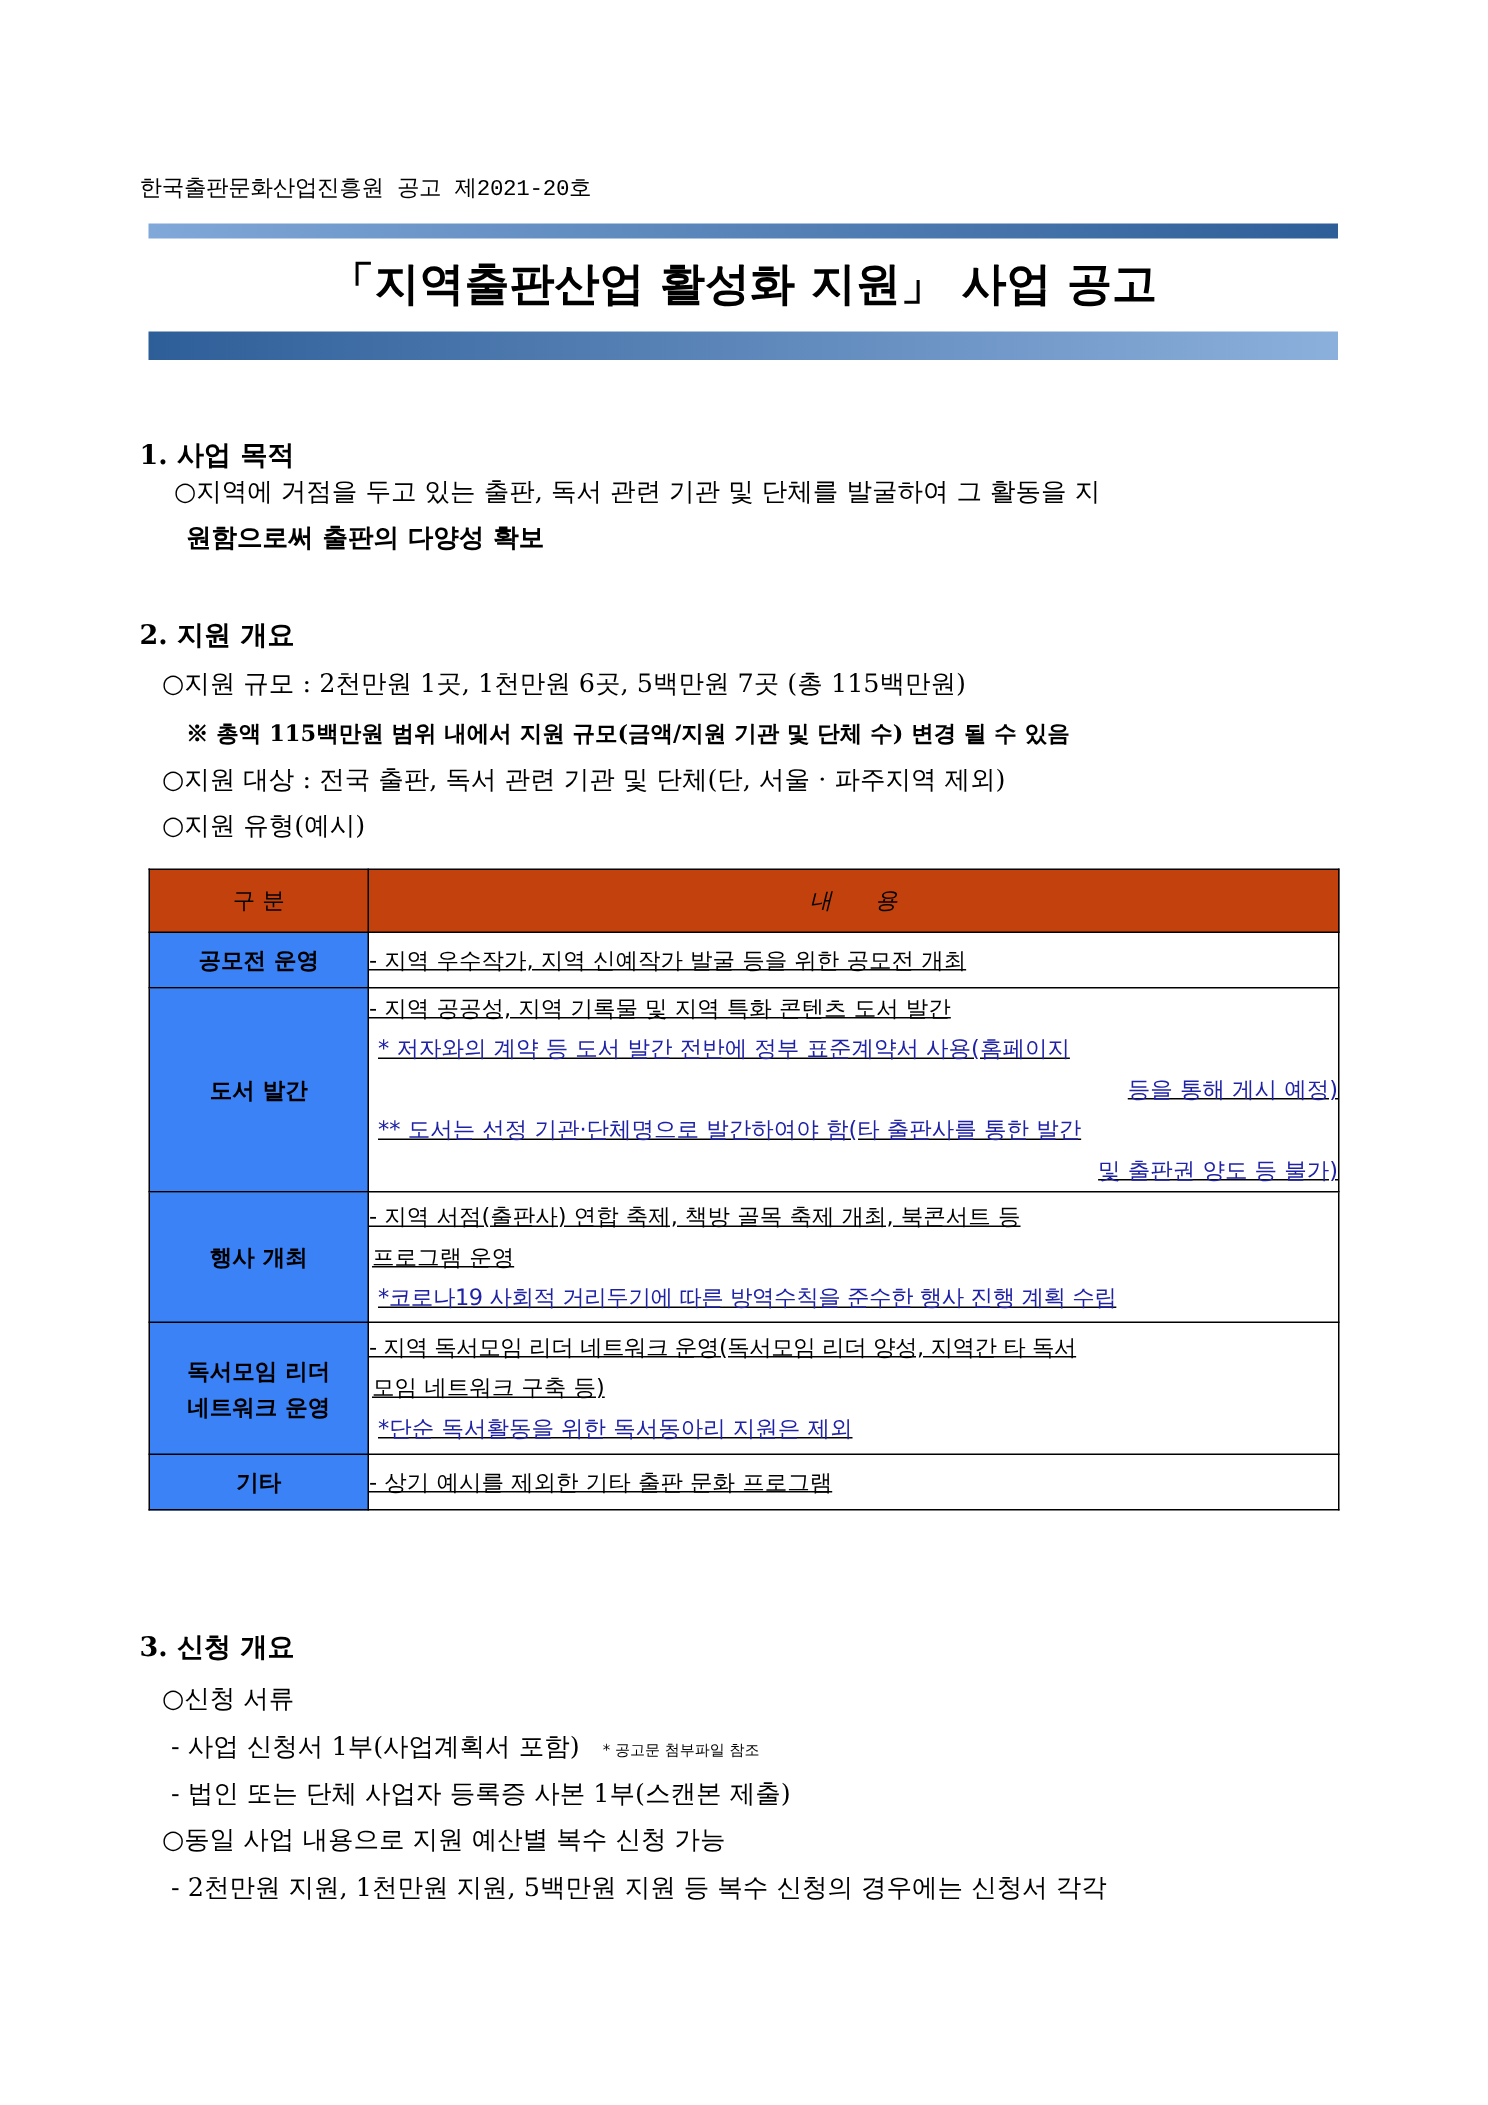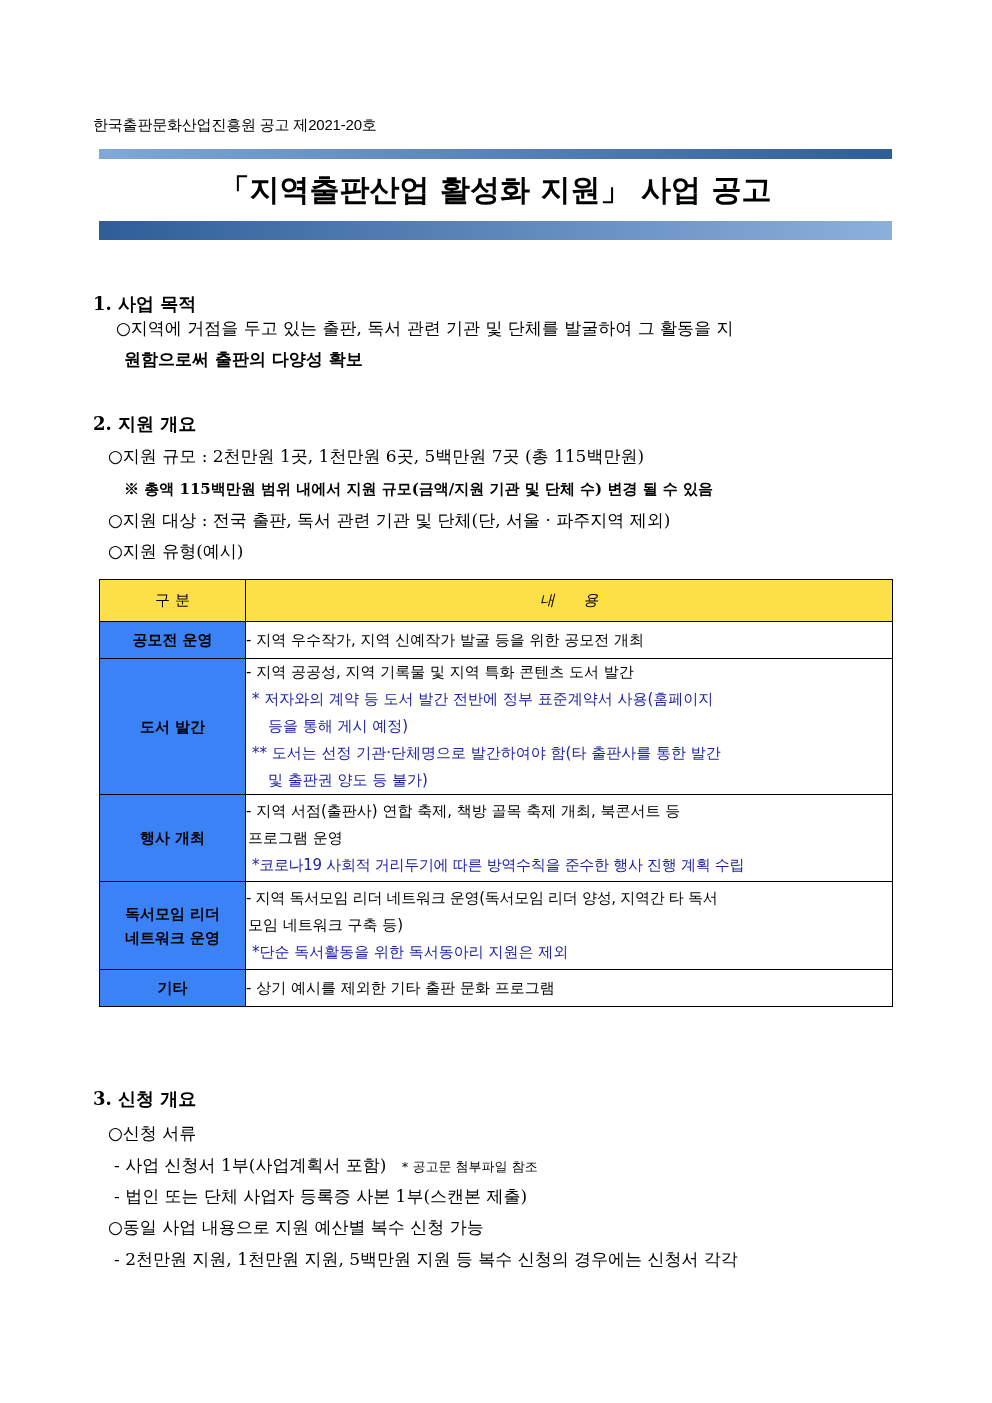--- a/index.html
+++ b/index.html
@@ -4,21 +4,21 @@
   <style>
     html, body { margin: 0; padding: 0; background: #ffffff; }
     body {
       width: 992px; height: 1403px; position: relative; overflow: hidden;
       font-family: "DejaVu Serif", "Liberation Serif", serif;
       color: #000;
     }
     .abs { position: absolute; }
     .doc-no {
       left: 93px; top: 116px; font-size: 15px;
-      font-family: Liberation Sans, sans-serif;
+      font-family: Liberation Mono, monospace;
       letter-spacing: -0.2px;
     }
     .bar-top {
       left: 99px; top: 149px; width: 793px; height: 10px;
       background: linear-gradient(to right, #80a8d8, #2e5e98);
     }
     .title {
       left: 99px; top: 166px; width: 793px; text-align: center;
       font-family: "DejaVu Sans", "Liberation Sans", sans-serif;
       font-weight: bold; font-size: 30px; letter-spacing: 0px; line-height: 48px;
@@ -38,28 +38,28 @@
     }
     table.types {
       position: absolute; left: 99px; top: 579px; width: 794px;
       border-collapse: collapse;
       font-family: "DejaVu Sans", "Liberation Sans", sans-serif;
       font-size: 15px;
     }
     table.types td, table.types th {
       border: 1px solid #000; padding: 0;
     }
-    table.types th { background: #fde047; font-weight: normal; height: 41px; }
+    table.types th { background: #c2410c; font-weight: normal; height: 41px; }
     td.cat {
       width: 145px; background: #3b82f6; text-align: center;
       font-weight: bold; line-height: 24px;
     }
-    td.content { padding: 2px 10px 2px 10px; line-height: 27px; }
+    td.content { padding: 2px 10px 2px 10px; line-height: 27px; text-decoration: underline; }
     .blue { color: #1f22a5; }
-    .indent { padding-left: 22px; }
+    .indent { padding-left: 22px; text-align: right; }
     .indent-s { padding-left: 2px; }
     .indent-xs { padding-left: 6px; }
     .nowrap { white-space: nowrap; }
   </style>
 </head>
 <body>
 
 <div class="abs doc-no">한국출판문화산업진흥원  공고 제2021-20호</div>
 <div class="abs bar-top"></div>
 <div class="abs title">「지역출판산업 활성화 지원」 사업 공고</div>
@@ -122,17 +122,17 @@
       <div class="nowrap">- 상기 예시를 제외한 기타 출판 문화 프로그램</div>
     </td>
   </tr>
 </tbody>
   </table>
 
 <div class="abs h2" style="top:1087px;">3. 신청 개요</div>
 <div class="abs line" style="left:108px; top:1121px;">○신청 서류</div>
 <div class="abs line" style="left:114px; top:1153px;">
   <span>- 사업 신청서 1부(사업계획서 포함)</span>
-  <span style="font-size:13px; margin-left:10px; font-family:'DejaVu Sans','Liberation Sans',sans-serif;">* 공고문 첨부파일 참조</span>
+  <span style="font-size:10px; margin-left:10px; font-family:'DejaVu Sans','Liberation Sans',sans-serif;">* 공고문 첨부파일 참조</span>
 </div>
 <div class="abs line" style="left:114px; top:1184px;">- 법인 또는 단체 사업자 등록증 사본 1부(스캔본 제출)</div>
 <div class="abs line" style="left:108px; top:1215px;">○동일 사업 내용으로 지원 예산별 복수 신청 가능</div>
 <div class="abs line" style="left:114px; top:1247px;">- 2천만원 지원, 1천만원 지원, 5백만원 지원 등 복수 신청의 경우에는 신청서 각각</div>
 
 </body></html>

